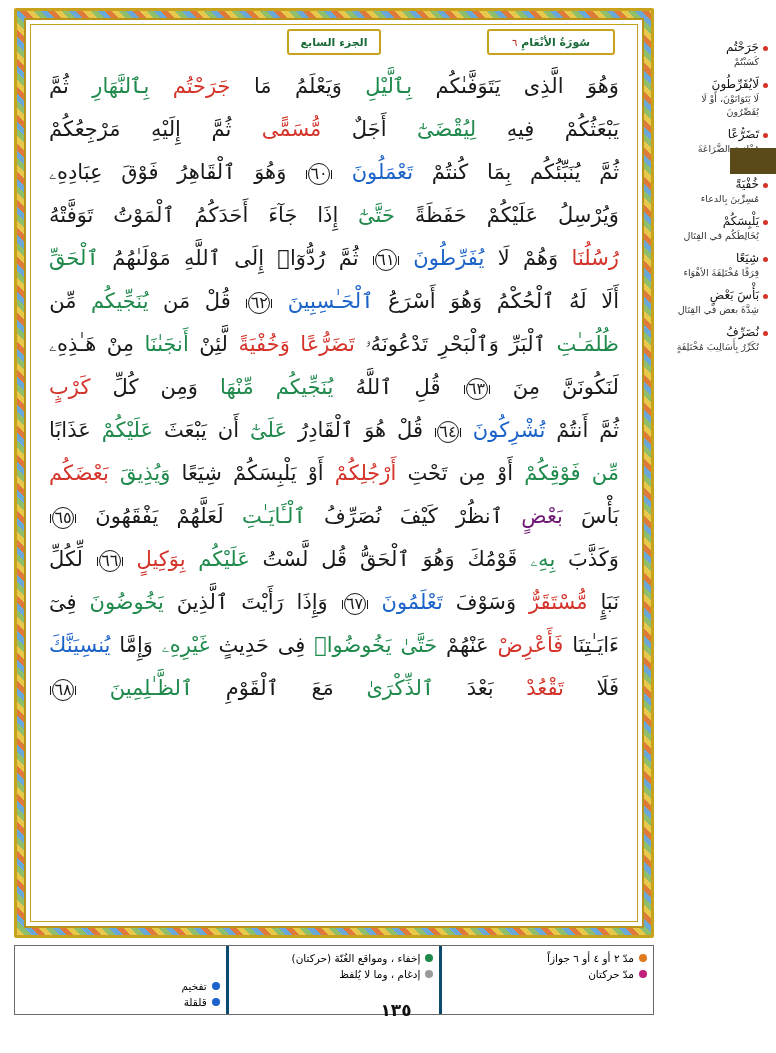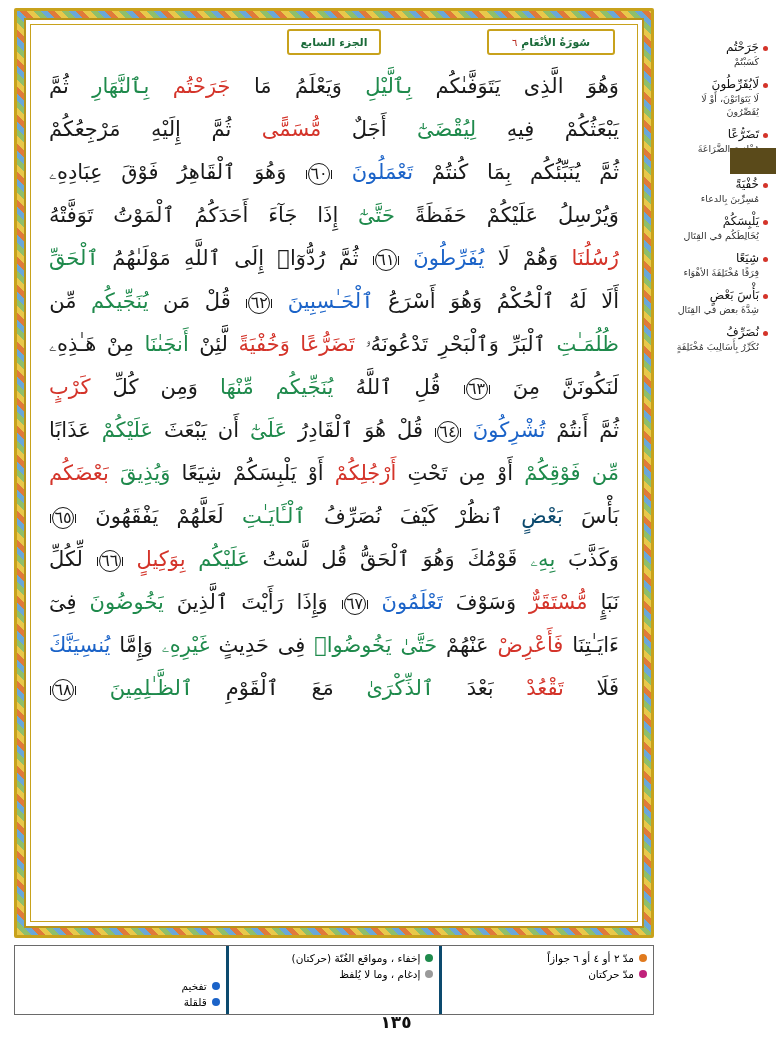--- a/index.html
+++ b/index.html
@@ -86,21 +86,21 @@
   }
   .ayah-line.justify {
     display: flex;
     justify-content: space-between;
     align-items: baseline;
   }
   .w { display: inline-block; }
   .red   { color: #d4342a; }
   .green { color: #1f8a4c; }
   .blue  { color: #1b63c8; }
-  .teal  { color: #0c4a6e; }
+  .teal  { color: #701a75; }
   .num-mark {
     display: inline-block;
     font-size: 16px;
     color: #1a1a1a;
     border: 1px solid #1a1a1a;
     border-radius: 50%;
     width: 22px; height: 22px;
     line-height: 20px;
     text-align: center;
     margin: 0 3px;
@@ -186,21 +186,20 @@
     flex: none;
   }
   .page-number {
     position: absolute;
     left: 16px; right: 0;
     top: 1000px;
     text-align: center;
     font-size: 17px;
     color: #111;
     font-weight: bold;
-    margin-top: 12px;
   }
 </style>
 </head>
 <body>
 
 <div class="page">
 
   <div class="frame-outer">
     <div class="frame-mid">
       <div class="frame-inner">

